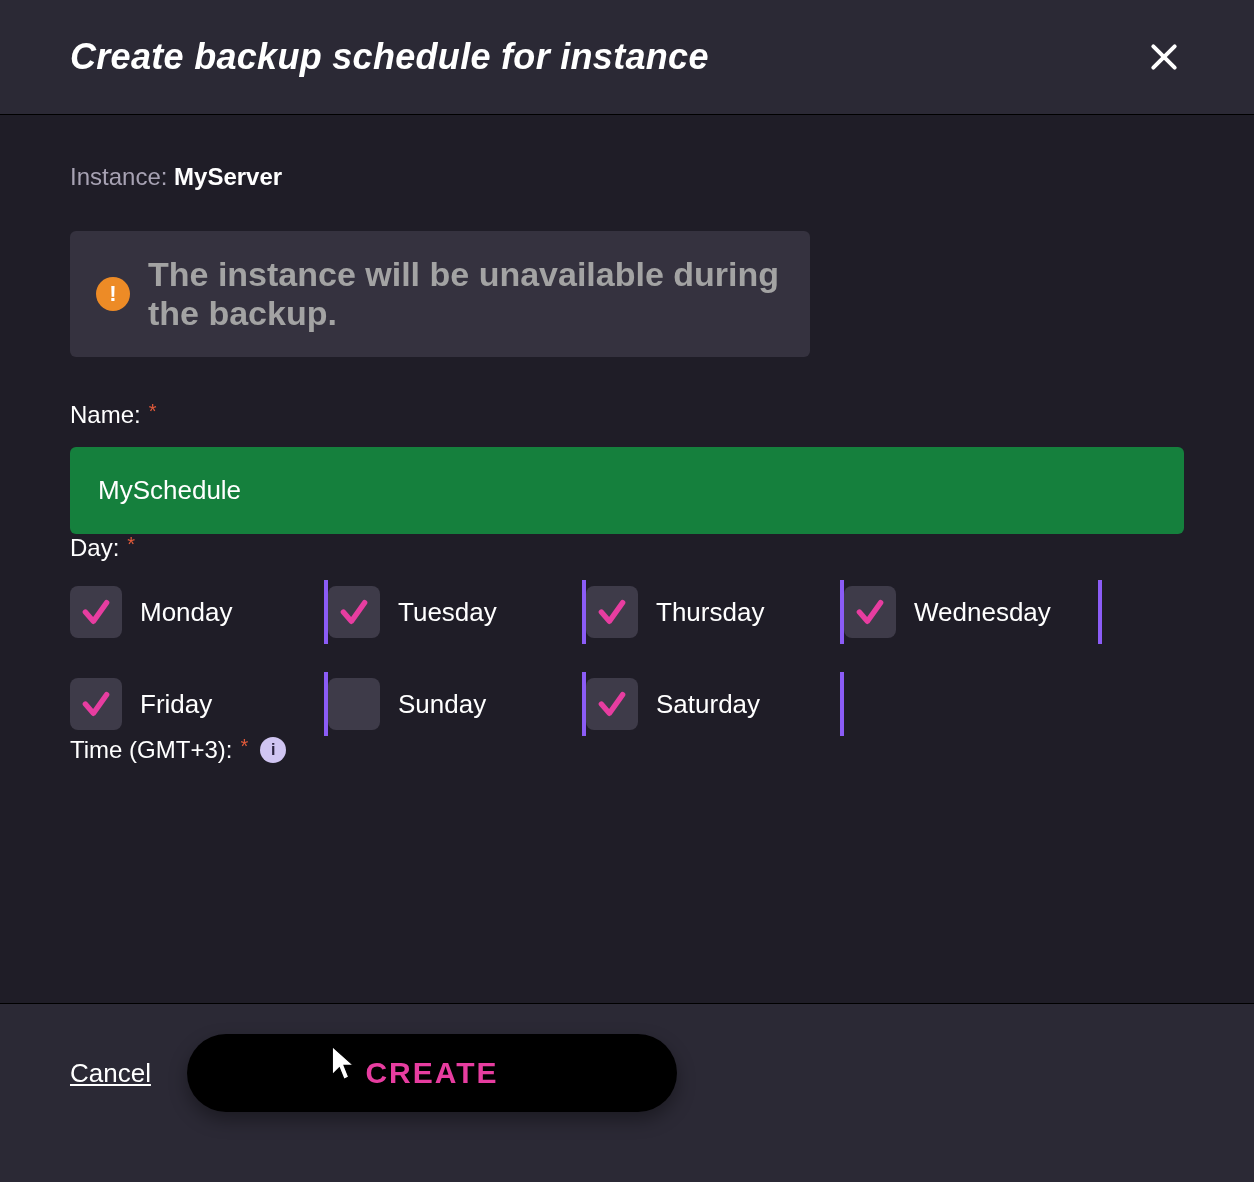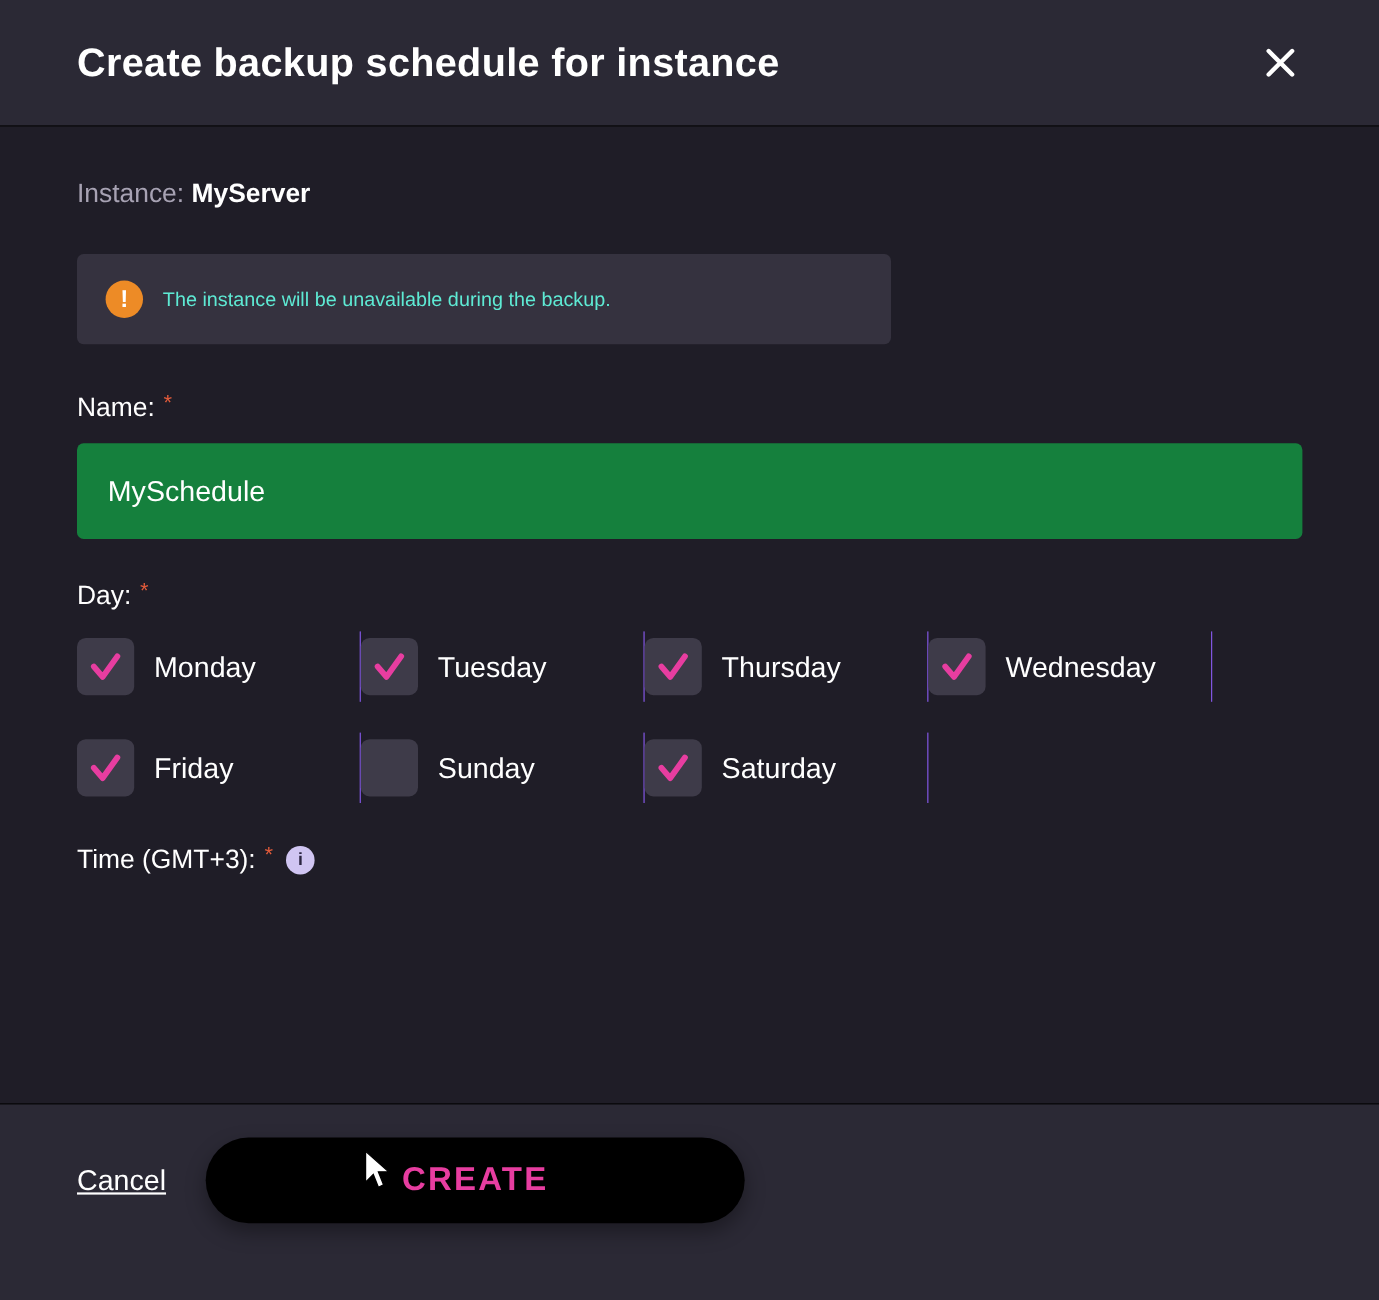--- a/index.html
+++ b/index.html
@@ -18,20 +18,21 @@
     flex-direction: column;
     background: #1f1d27;
   }
   .modal-header {
     display: flex;
     align-items: center;
     justify-content: space-between;
     padding: 36px 70px 36px 70px;
     background: #2b2935;
     border-bottom: 1px solid #000;
+    font-style: italic;
   }
   .modal-title {
     font-size: 36px;
     font-weight: 700;
     color: #ffffff;
     letter-spacing: 0.3px;
   }
   .close-btn {
     width: 40px;
     height: 40px;
@@ -70,24 +71,25 @@
     background: #ed8b26;
     color: #ffffff;
     display: flex;
     align-items: center;
     justify-content: center;
     font-weight: 900;
     font-size: 22px;
     flex-shrink: 0;
   }
   .warning-text {
-    color: #5eead4;
-    font-size: 18px;
-  }
-  .field { margin-bottom: 38px; }
+    color: #a3a3a3;
+    font-size: 34px;
+    font-weight: bold;
+  }
+  .field { }
   .field-label {
     font-size: 24px;
     color: #ffffff;
     margin-bottom: 18px;
     display: flex;
     align-items: center;
     gap: 8px;
   }
   .field-label .req {
     color: #e05a3a;
@@ -122,21 +124,21 @@
     display: flex;
     flex-wrap: wrap;
     row-gap: 28px;
   }
   .day-cell {
     display: flex;
     align-items: center;
     gap: 18px;
     width: 258px;
     padding: 6px 0 6px 0;
-    border-right: 1px solid #8b5cf6;
+    border-right: 4px solid #8b5cf6;
   }
   .day-cell:last-in-row { border-right: none; }
   .checkbox {
     width: 52px;
     height: 52px;
     border-radius: 8px;
     background: #3e3b49;
     display: flex;
     align-items: center;
     justify-content: center;

